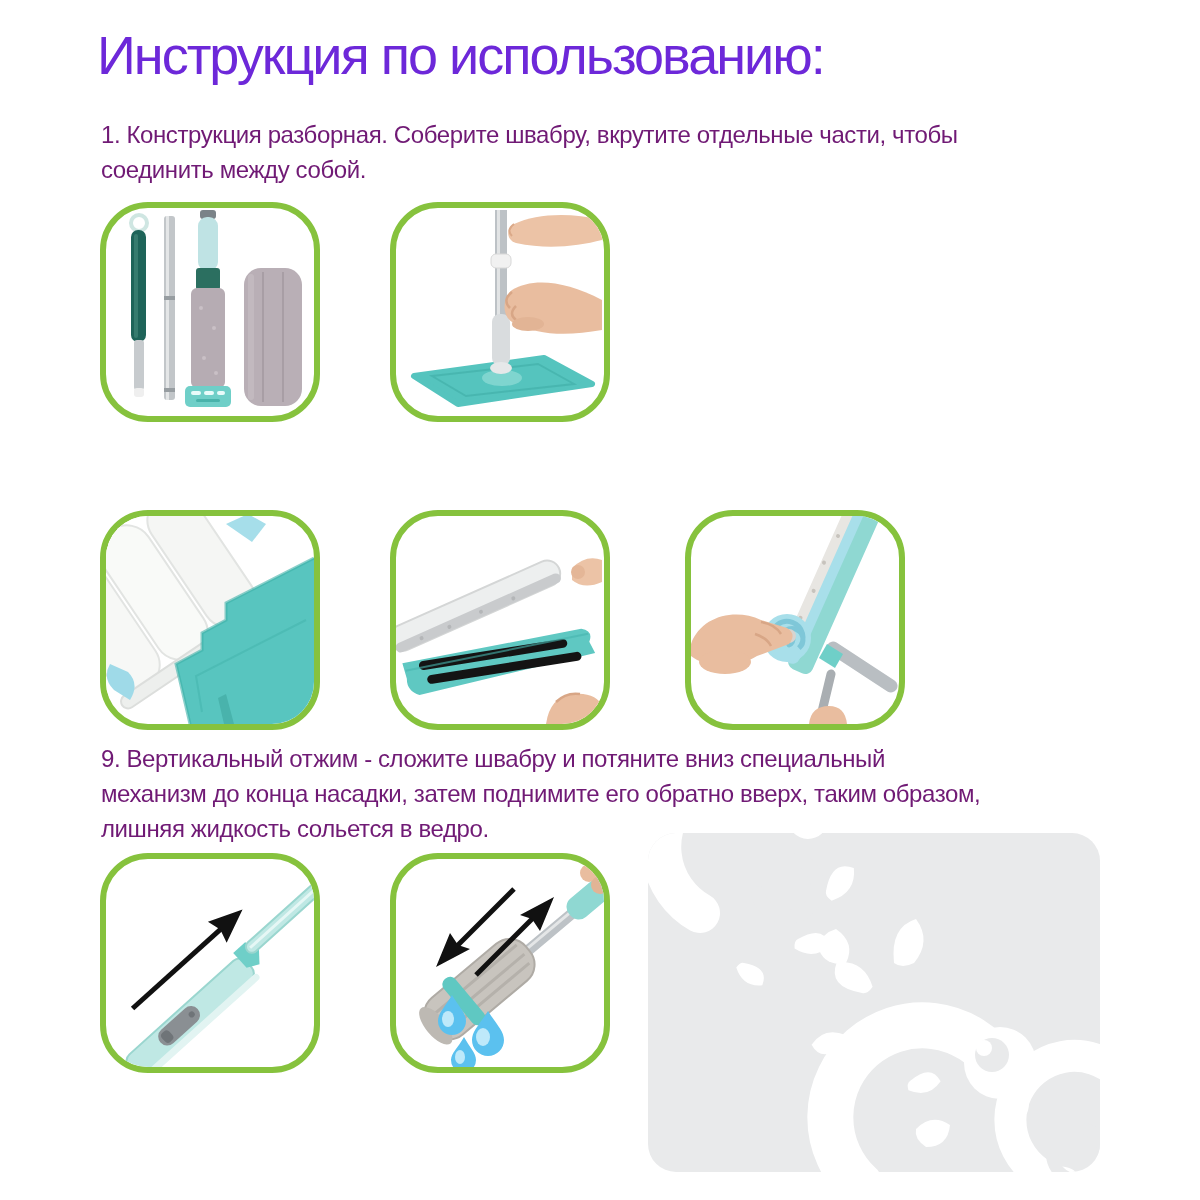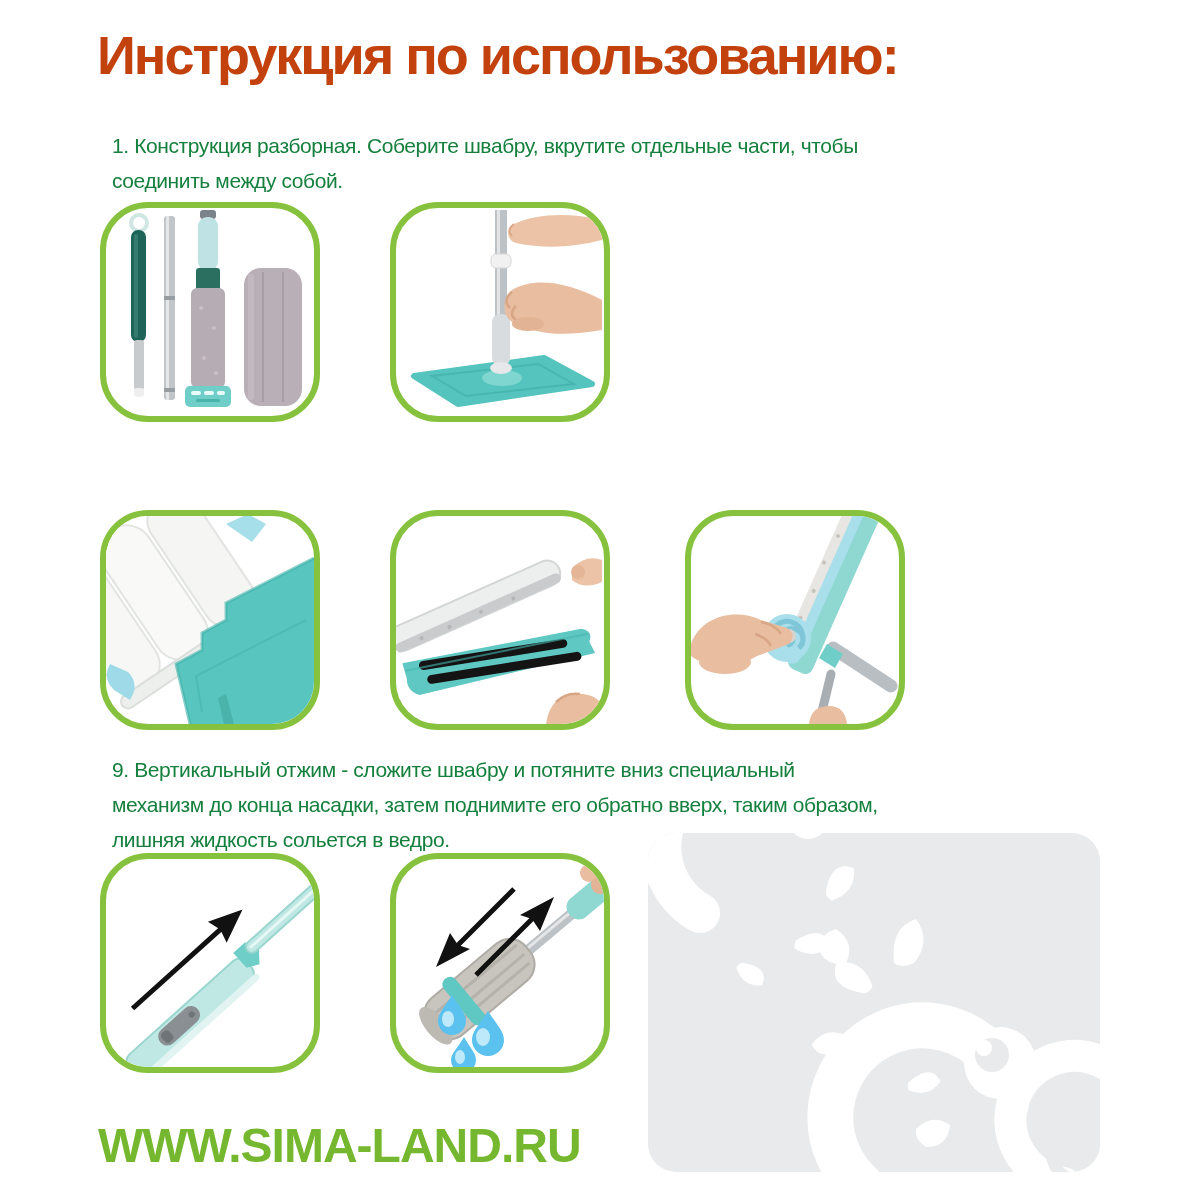--- a/index.html
+++ b/index.html
@@ -2,26 +2,26 @@
 <html lang="ru"><head>
 <meta charset="utf-8">
 <style>
   html,body{margin:0;padding:0;background:#fff;}
   .page{
     position:relative;width:1200px;height:1200px;background:#fff;overflow:hidden;
     font-family:"Liberation Sans",sans-serif;color:#161616;
   }
   .title{
     position:absolute;left:97px;top:24px;margin:0;
-    font-size:54px;font-weight:700;letter-spacing:-2px;color:#c2410c;
+    font-size:54px;font-weight:400;letter-spacing:-2px;color:#6d28d9;
   }
   .step-text{
-    position:absolute;left:100px;margin:12px;
-    font-size:21px;line-height:35px;letter-spacing:-0.4px;
-    white-space:pre-line;color:#15803d;
+    position:absolute;left:100px;margin:1px;
+    font-size:24px;line-height:35px;letter-spacing:-0.4px;
+    white-space:pre-line;color:#701a75;
   }
   #step1-text{top:116px;}
   #step2-text{top:431px;}
   #step3-text{top:740px;}
   .panel{
     position:absolute;width:220px;height:220px;box-sizing:border-box;
     background:#fff;border:6px solid #86C23D;border-radius:48px;overflow:hidden;
   }
   .panel svg{display:block;width:208px;height:208px;}
   
@@ -269,15 +269,14 @@
       <use href="#petal" fill="#fff" transform="translate(196,212) rotate(-160) scale(0.9)"></use>
       <use href="#petal" fill="#fff" transform="translate(262,248) rotate(20) scale(0.85)"></use>
       <path d="M268,296 q16,-16 34,-4 q-2,22 -24,22 q-12,-8 -10,-18 Z" fill="#fff"></path>
 
       <path d="M 470 240 A 64 64 0 1 0 416 350" fill="none" stroke="#fff" stroke-width="32" stroke-linecap="round"></path>
       <path d="M 438 296 A 26 26 0 1 1 404 322" fill="none" stroke="#E9EAEB" stroke-width="12" stroke-linecap="round"></path>
       <use href="#petal" fill="#fff" transform="translate(380,262) rotate(140) scale(0.8)"></use>
     </g>
   </svg>
 
-  <p class="footer-url">WWW.SIMA-LAND.RU</p>
 
 </div>
 
 </body></html>

